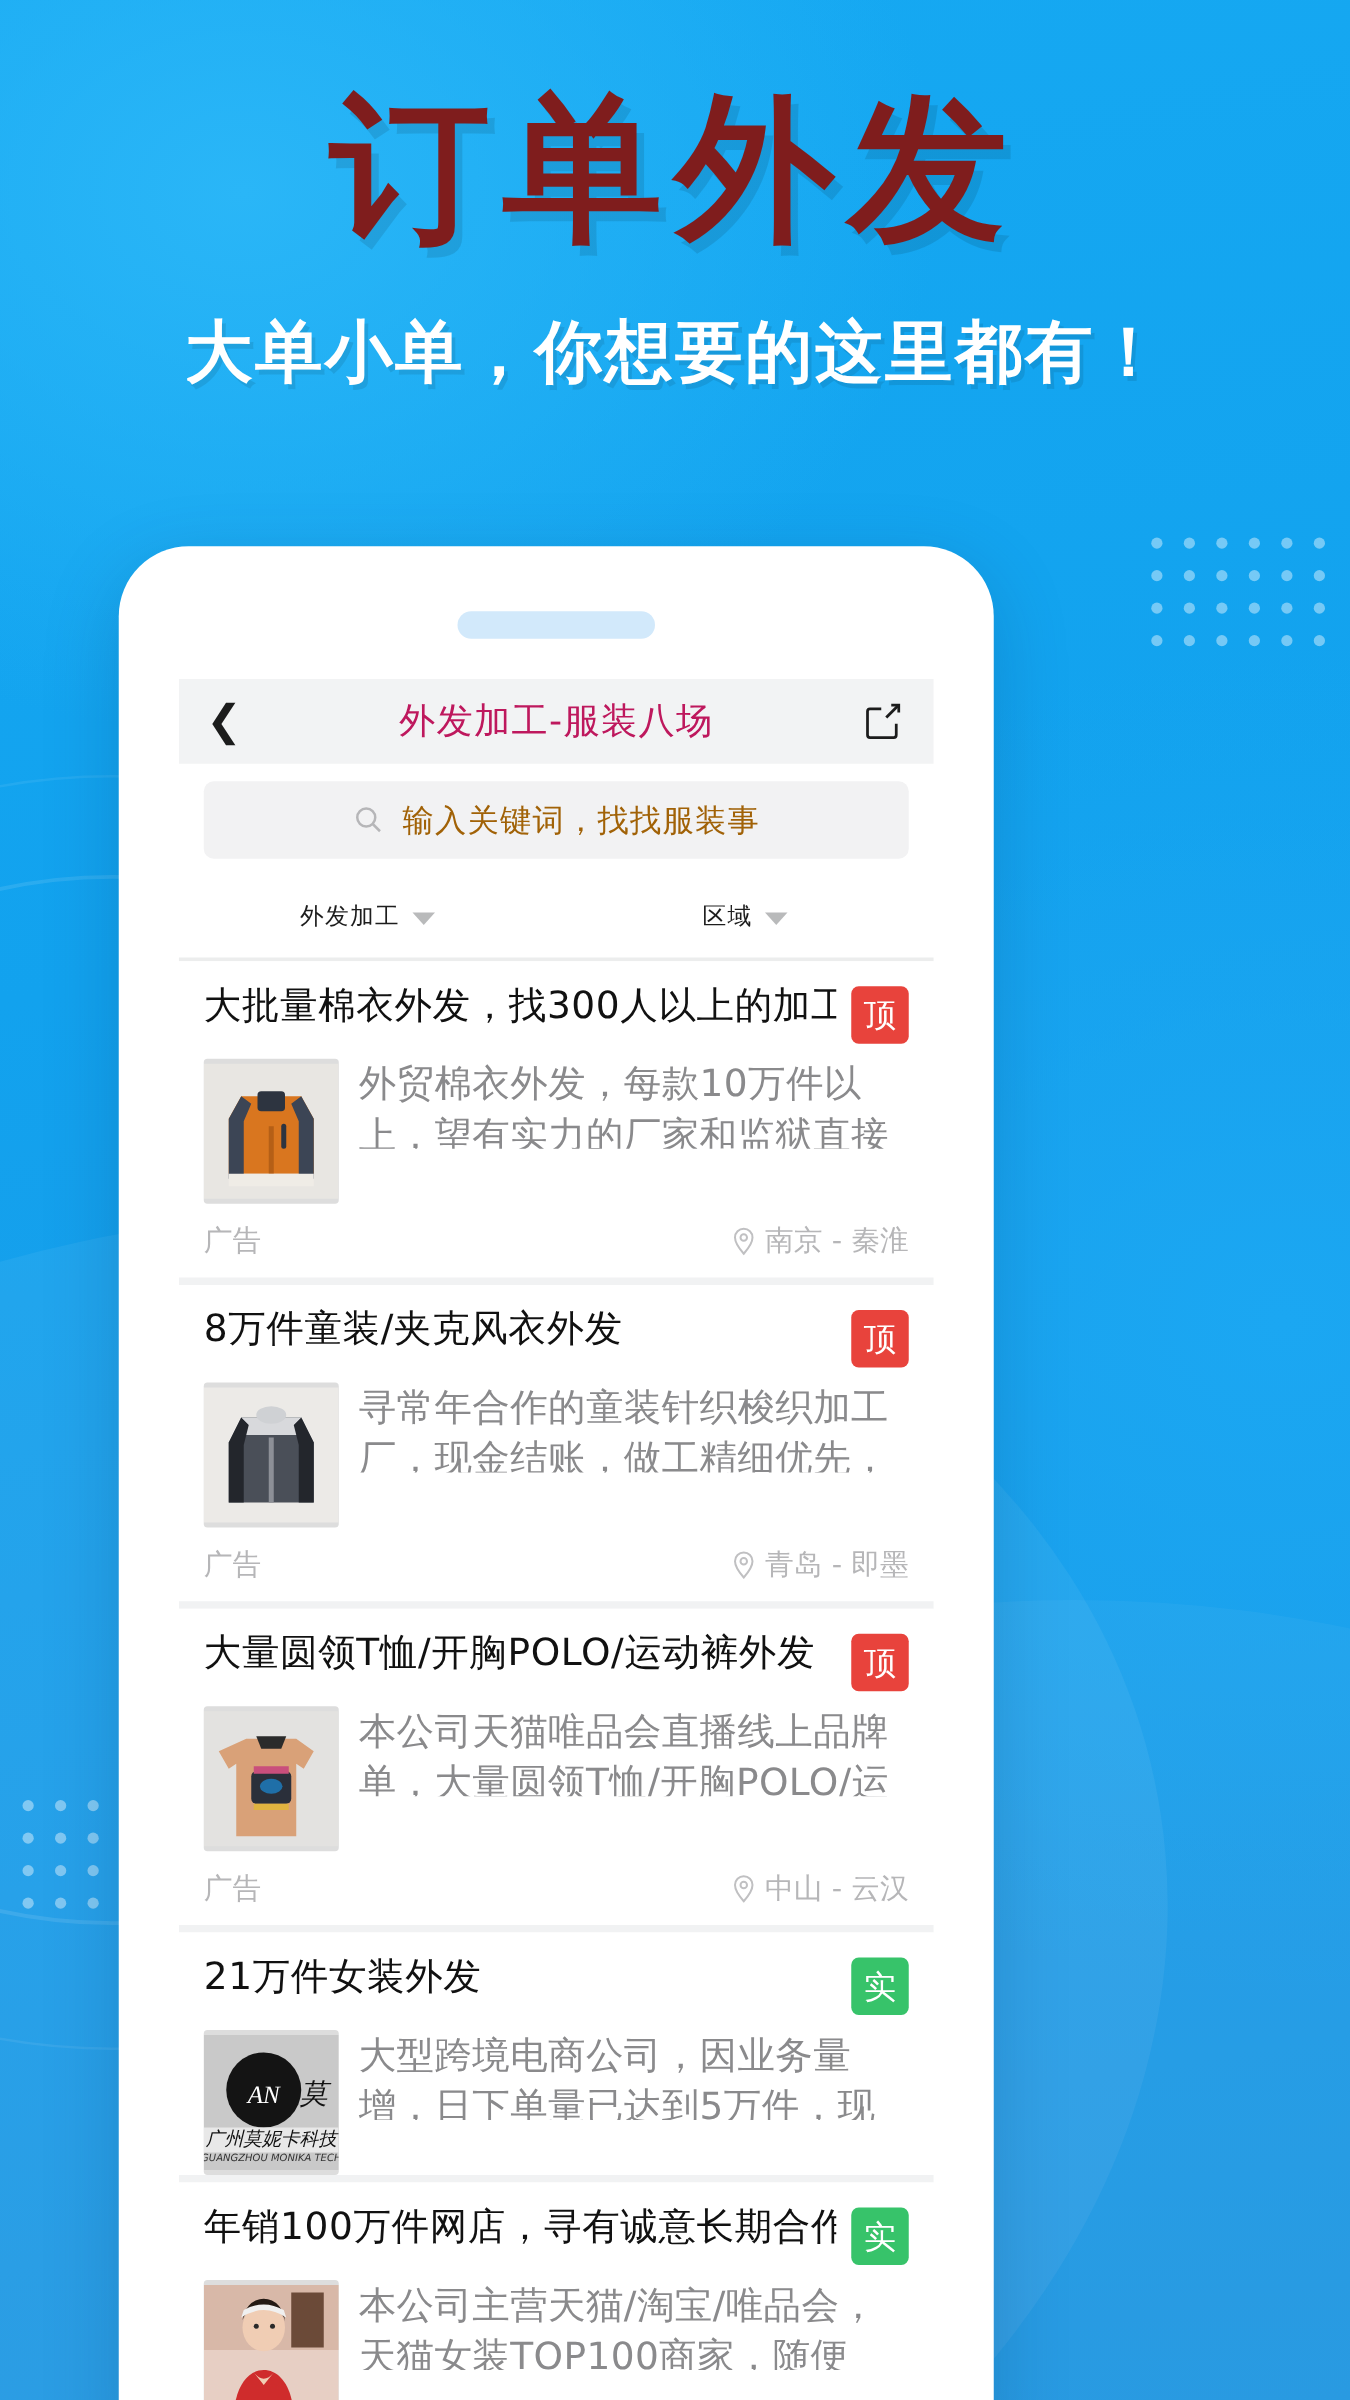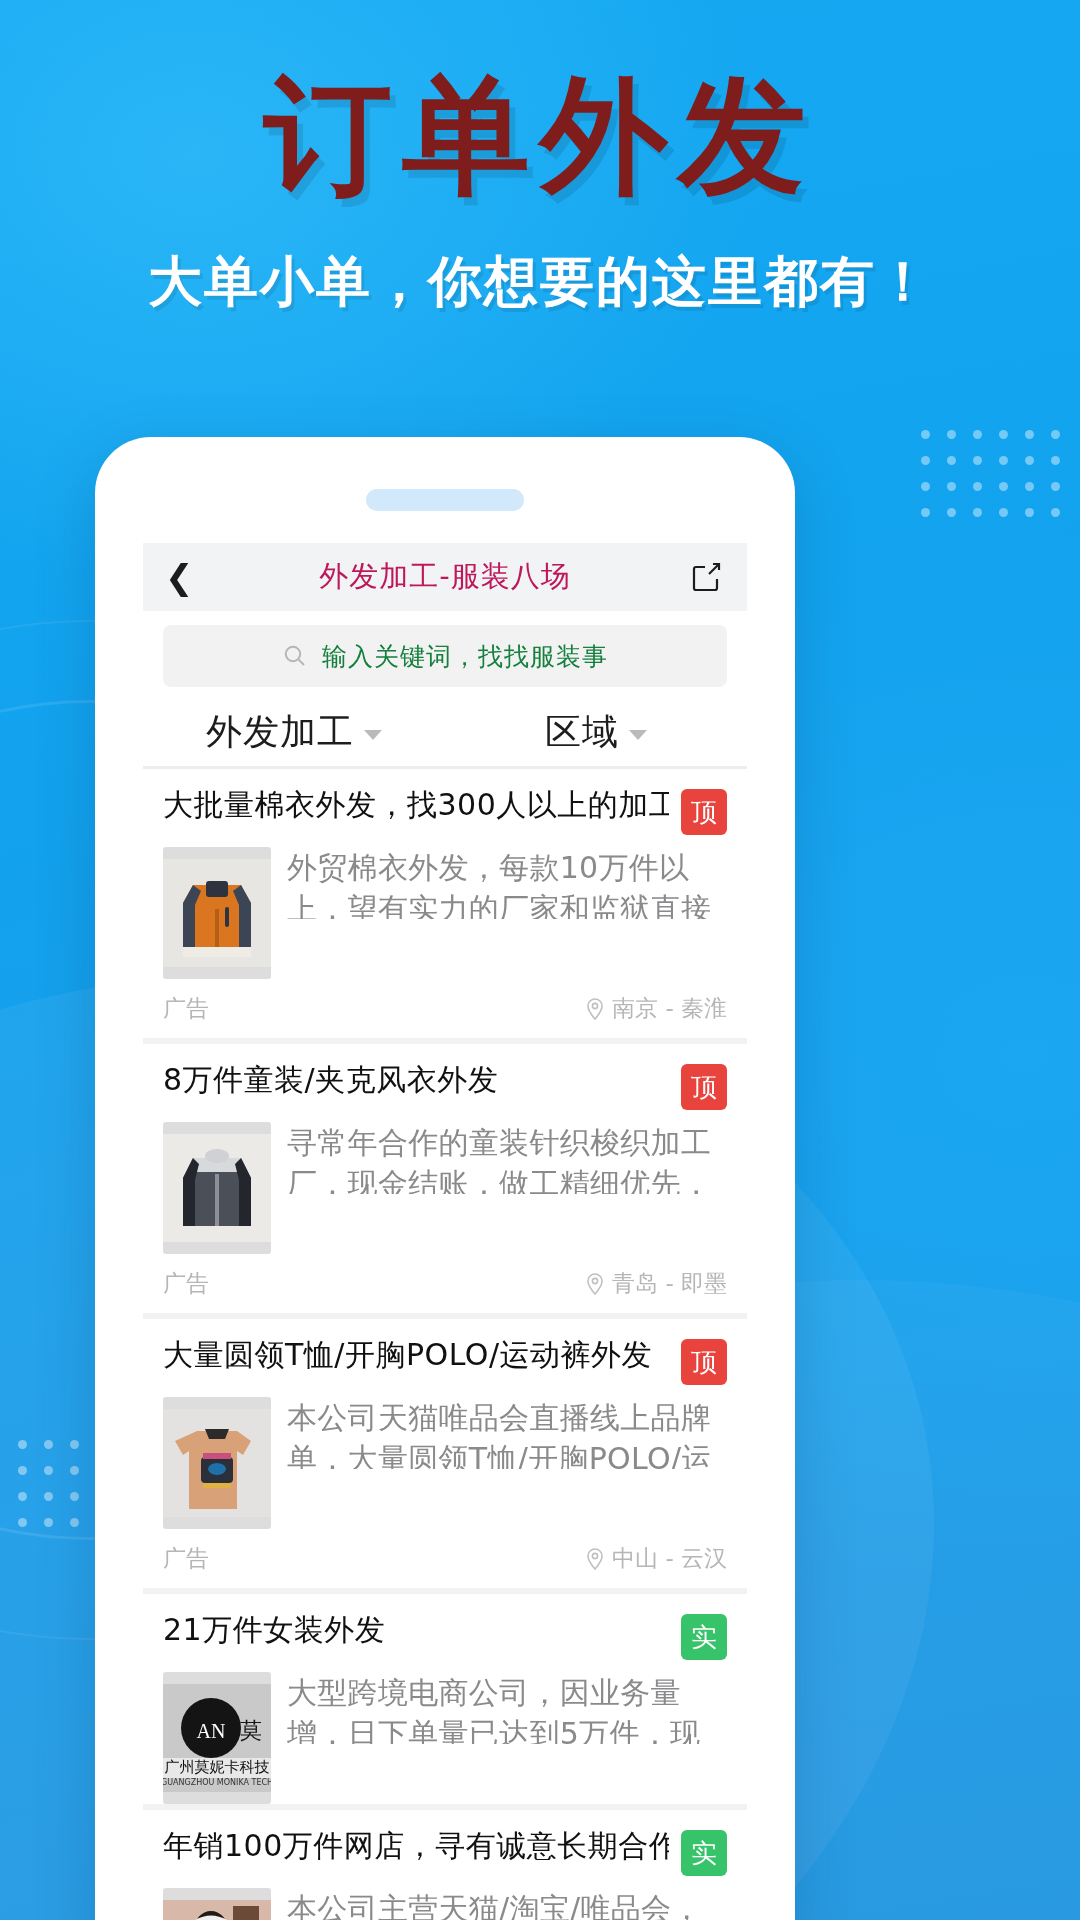--- a/index.html
+++ b/index.html
@@ -84,50 +84,50 @@
   #navbar .share { margin-left:auto; width:38px; height:38px; position:relative; }
   #navbar .share svg { display:block; }
 
   
   #searchwrap { padding:14px 20px 12px; background:#fff; }
   #searchbar {
     height:62px; background:#f2f2f3; border-radius:8px;
     display:flex; align-items:center; justify-content:center; gap:14px;
   }
   #searchbar .mag { width:26px; height:26px; }
-  #searchbar .ph { color:#15803d; font-size:25px; letter-spacing:1px; }
+  #searchbar .ph { color:#a16207; font-size:25px; letter-spacing:1px; }
 
   
   #filters {
     height:70px; display:flex; align-items:center;
     border-bottom:3px solid #eceded; background:#fff;
   }
   #filters .f { flex:1; display:flex; align-items:center; justify-content:center; gap:10px; }
-  #filters .f span { font-size:36px; color:#1d1d1d; letter-spacing:1px; }
+  #filters .f span { font-size:19px; color:#1d1d1d; letter-spacing:1px; }
   #filters .caret {
     width:0; height:0; border-left:9px solid transparent; border-right:9px solid transparent;
     border-top:10px solid #b9babb; margin-top:4px;
   }
 
   
   .card { padding:18px 20px 0 20px; border-bottom:6px solid #f1f2f3; background:#fff; }
   .card .head { display:flex; align-items:flex-start; gap:12px; }
   .card .ttl {
     flex:1; font-size:30px; color:#111; line-height:1.22; letter-spacing:0.5px;
     white-space:nowrap; overflow:hidden;
   }
   .badge {
     flex:none; width:46px; height:46px; border-radius:6px; color:#fff;
     font-size:26px; display:flex; align-items:center; justify-content:center;
     margin-top:2px;
   }
   .badge.top { background:#e8433c; }
   .badge.real { background:#37c36a; }
   .card .body { display:flex; gap:16px; margin-top:12px; }
-  .thumb { width:108px; height:132px; flex:none; border-radius:3px; overflow:hidden; position:relative; background:#ddd; }
+  .thumb { width:108px; height:116px; flex:none; border-radius:3px; overflow:hidden; position:relative; background:#ddd;font-style:italic; }
   .thumb svg { display:block; width:100%; height:100%; }
   .card .desc {
     flex:1; font-size:30px; color:#8a8a8c; line-height:1.38; letter-spacing:0.3px;
     overflow:hidden; max-height:72px;
   }
   .card .foot {
     display:flex; align-items:center; justify-content:space-between;
     padding:14px 0 14px; font-size:23px; color:#b6b6b8;text-align:right;
   }
   .card .foot .loc { display:flex; align-items:center; gap:7px; }

